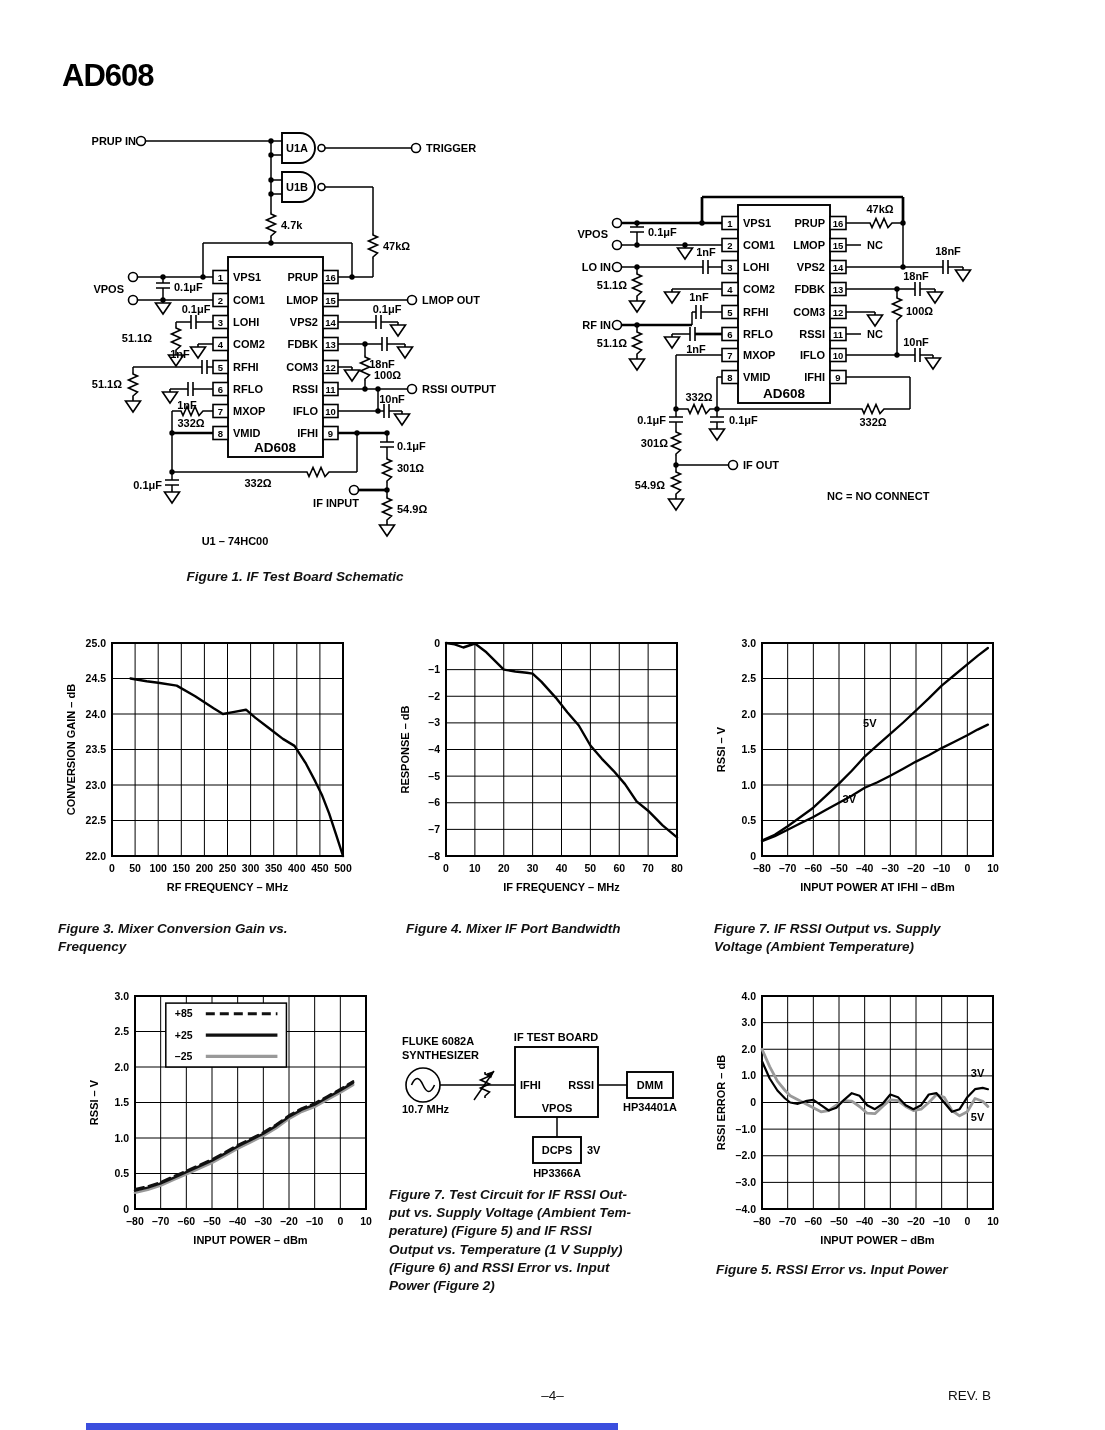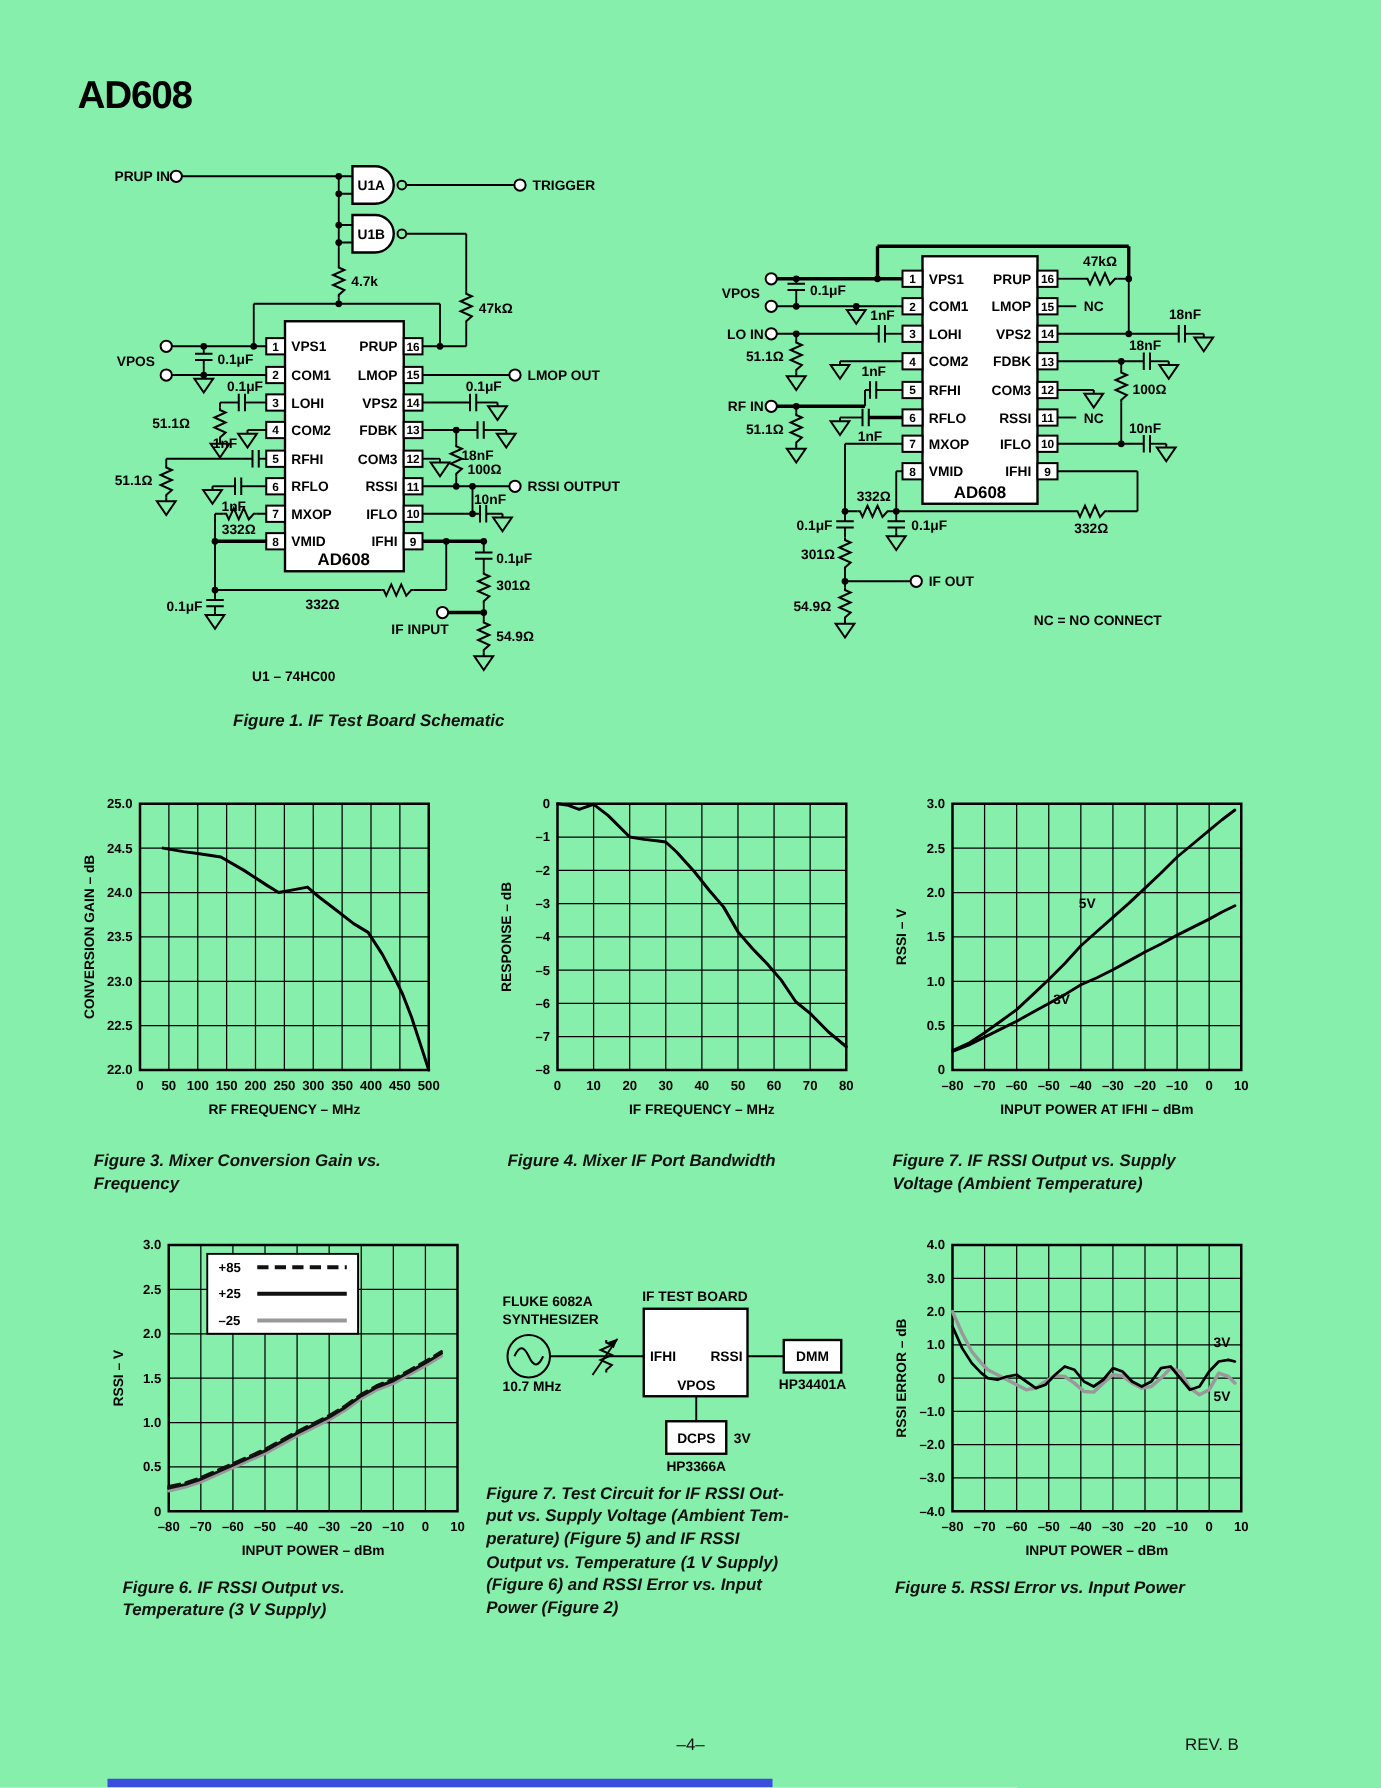--- a/index.html
+++ b/index.html
@@ -1,16 +1,16 @@
 <!DOCTYPE html>
 <html><head>
 <meta charset="utf-8">
 <style>
   html,body{margin:0;padding:0;background:#e8e8e8;font-family:"Liberation Sans",sans-serif;}
-  .page{position:relative;width:1105px;height:1430px;background:#86efac;margin:0 auto;overflow:hidden;color:#000;}
+  .page{position:relative;width:1105px;height:1430px;background:#ffffff;margin:0 auto;overflow:hidden;color:#000;}
   .doc-title{position:absolute;left:62px;top:58px;font-size:31px;font-weight:bold;letter-spacing:-1px;font-family:"Liberation Sans",sans-serif;}
   .abs{position:absolute;}
   .cap{position:absolute;font-style:italic;font-size:13.5px;line-height:1.35;color:#111;font-weight:bold;}
   .cap.center{text-align:center;}
   .footer{position:absolute;font-size:13.5px;color:#111;text-align:center;}
   svg{display:block;}
   svg text{font-family:"Liberation Sans",sans-serif;font-weight:bold;fill:#000;}
   .t{font-size:11px;}
   .tn{font-size:9.5px;}
   .tb{font-size:13.5px;}
@@ -570,21 +570,21 @@
       <text x="44" y="16.5" text-anchor="end" font-size="10.5">3.0</text>
       <rect x="50" y="13" width="231" height="213" fill="none" stroke="#000" stroke-width="2"></rect>
       <text x="165.5" y="261" text-anchor="middle" font-size="11">INPUT POWER AT IFHI – dBm</text>
       <text x="0" y="0" text-anchor="middle" font-size="11" transform="translate(13,119.5) rotate(-90)">RSSI – V</text>
       <polyline points="50.0,210.4 62.8,204.7 75.7,196.2 88.5,187.0 101.3,177.7 114.2,165.7 127.0,153.6 139.8,140.8 152.7,126.6 165.5,115.2 178.3,103.9 191.2,92.5 204.0,80.5 216.8,68.4 229.7,55.6 242.5,45.0 255.3,34.3 265.6,25.8 275.9,18.0" fill="none" stroke="#000000" stroke-width="2.3" stroke-linejoin="round" stroke-linecap="round" stroke-dasharray="none"></polyline>
       <polyline points="50.0,211.1 62.8,206.1 75.7,199.7 88.5,193.3 101.3,187.0 114.2,179.8 127.0,172.8 139.8,165.7 152.7,157.8 165.5,152.2 178.3,145.8 191.2,138.7 204.0,131.6 216.8,125.2 229.7,118.1 242.5,111.7 255.3,105.3 265.6,99.6 275.9,94.6" fill="none" stroke="#000000" stroke-width="2.3" stroke-linejoin="round" stroke-linecap="round" stroke-dasharray="none"></polyline>
       <text x="157.8" y="96.78" text-anchor="middle" font-size="11">5V</text>
       <text x="137.26666666666665" y="173.45999999999998" text-anchor="middle" font-size="11">3V</text>
     </svg>
 
-  <div class="cap" style="left:75px;top:920px;width:310px">
+  <div class="cap" style="left:58px;top:920px;width:310px">
     <div>Figure 3.  Mixer Conversion Gain vs.</div>
     <div>Frequency</div>
   </div>
   <div class="cap" style="left:406px;top:920px;width:300px">
     <div>Figure 4.  Mixer IF Port Bandwidth</div>
   </div>
   <div class="cap" style="left:714px;top:920px;width:300px">
     <div>Figure 7.  IF RSSI Output  vs. Supply</div>
     <div>Voltage (Ambient Temperature)</div>
   </div>
@@ -702,24 +702,20 @@
       <text x="44" y="16.5" text-anchor="end" font-size="10.5">4.0</text>
       <rect x="50" y="13" width="231" height="213" fill="none" stroke="#000" stroke-width="2"></rect>
       <text x="165.5" y="261" text-anchor="middle" font-size="11">INPUT POWER – dBm</text>
       <text x="0" y="0" text-anchor="middle" font-size="11" transform="translate(13,119.5) rotate(-90)">RSSI ERROR – dB</text>
       <polyline points="50.0,66.3 57.7,83.6 65.4,98.2 73.1,107.5 78.2,112.8 85.9,116.8 93.6,120.8 101.3,124.8 109.0,128.8 116.7,127.5 124.4,122.2 132.1,117.6 139.8,118.2 147.5,123.5 155.2,130.2 162.9,130.7 170.6,123.5 178.3,116.8 186.0,117.6 193.7,123.5 201.4,127.5 209.1,126.2 216.8,119.5 224.5,111.5 232.2,114.2 239.9,127.5 247.6,132.8 255.3,128.8 263.0,115.5 270.7,118.2 275.9,123.5" fill="none" stroke="#999999" stroke-width="2.8" stroke-linejoin="round" stroke-linecap="round" stroke-dasharray="none"></polyline>
       <polyline points="50.0,78.2 57.7,95.5 65.4,107.5 73.1,115.5 78.2,119.5 85.9,120.8 93.6,118.2 101.3,116.8 109.0,122.2 116.7,127.5 124.4,124.8 132.1,116.8 139.8,110.2 147.5,112.8 155.2,122.2 162.9,126.2 170.6,120.8 178.3,111.5 186.0,114.2 193.7,122.2 201.4,126.2 209.1,122.2 216.8,111.5 224.5,110.2 232.2,119.5 239.9,128.8 247.6,126.2 255.3,114.2 263.0,106.2 270.7,104.9 275.9,106.2" fill="none" stroke="#000000" stroke-width="2.2" stroke-linejoin="round" stroke-linecap="round" stroke-dasharray="none"></polyline>
       <text x="265.6" y="94.20625" text-anchor="middle" font-size="11">3V</text>
       <text x="265.6" y="137.605" text-anchor="middle" font-size="11">5V</text>
     </svg>
 
-  <div class="cap" style="left:98px;top:1261px;width:290px">
-    <div>Figure 6.  IF RSSI Output vs.</div>
-    <div>Temperature (3 V Supply)</div>
-  </div>
   <div class="cap" style="left:389px;top:1186px;width:320px">
     <div>Figure 7. Test Circuit for IF RSSI Out-</div>
     <div>put vs. Supply Voltage (Ambient Tem-</div>
     <div>perature) (Figure 5) and IF RSSI</div>
     <div>Output vs. Temperature (1 V Supply)</div>
     <div>(Figure 6) and RSSI Error vs. Input</div>
     <div>Power (Figure 2)</div>
   </div>
   <div class="cap" style="left:716px;top:1261px;width:300px">
     <div>Figure 5.  RSSI Error vs. Input Power</div>

